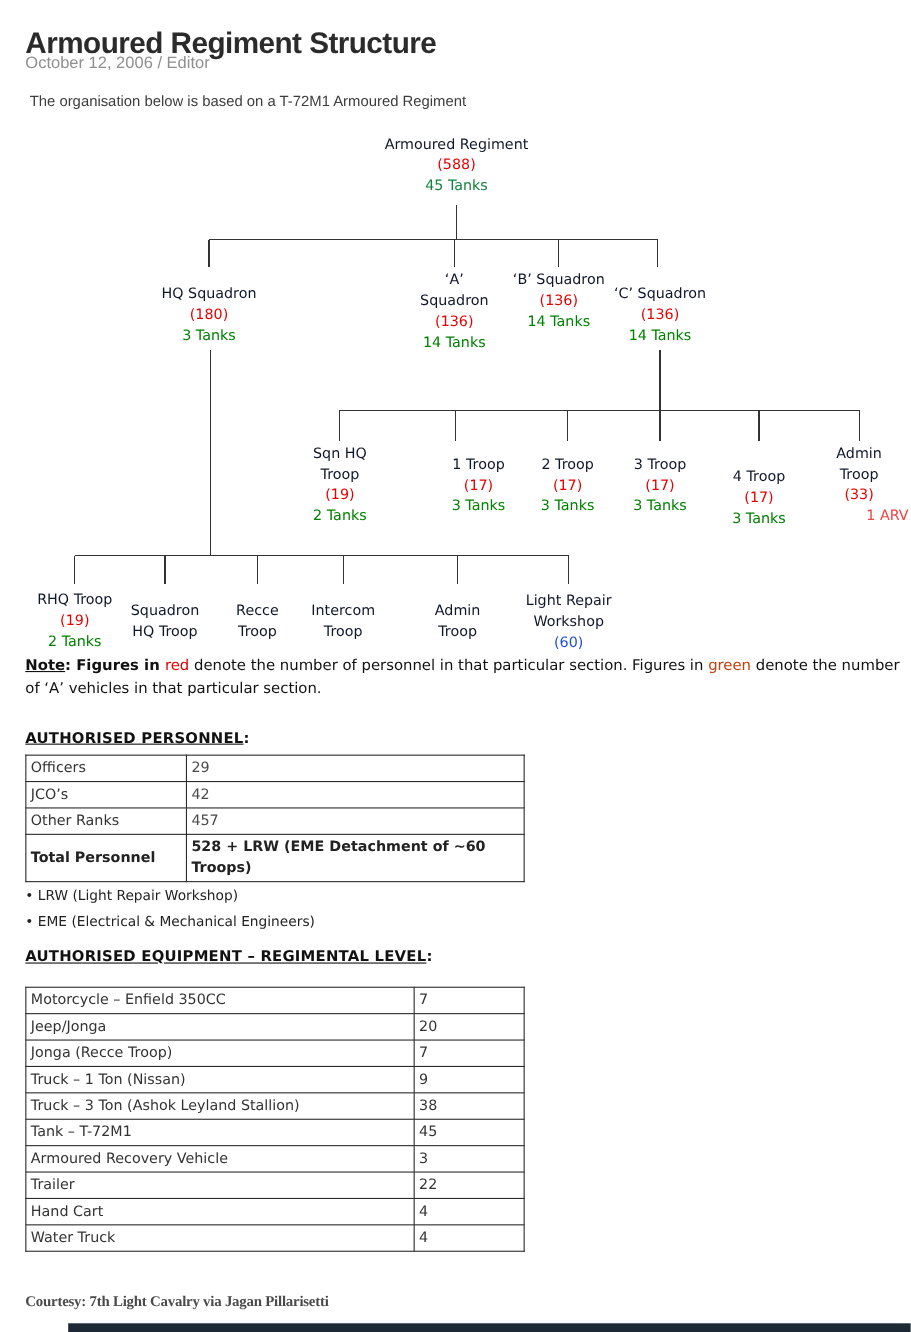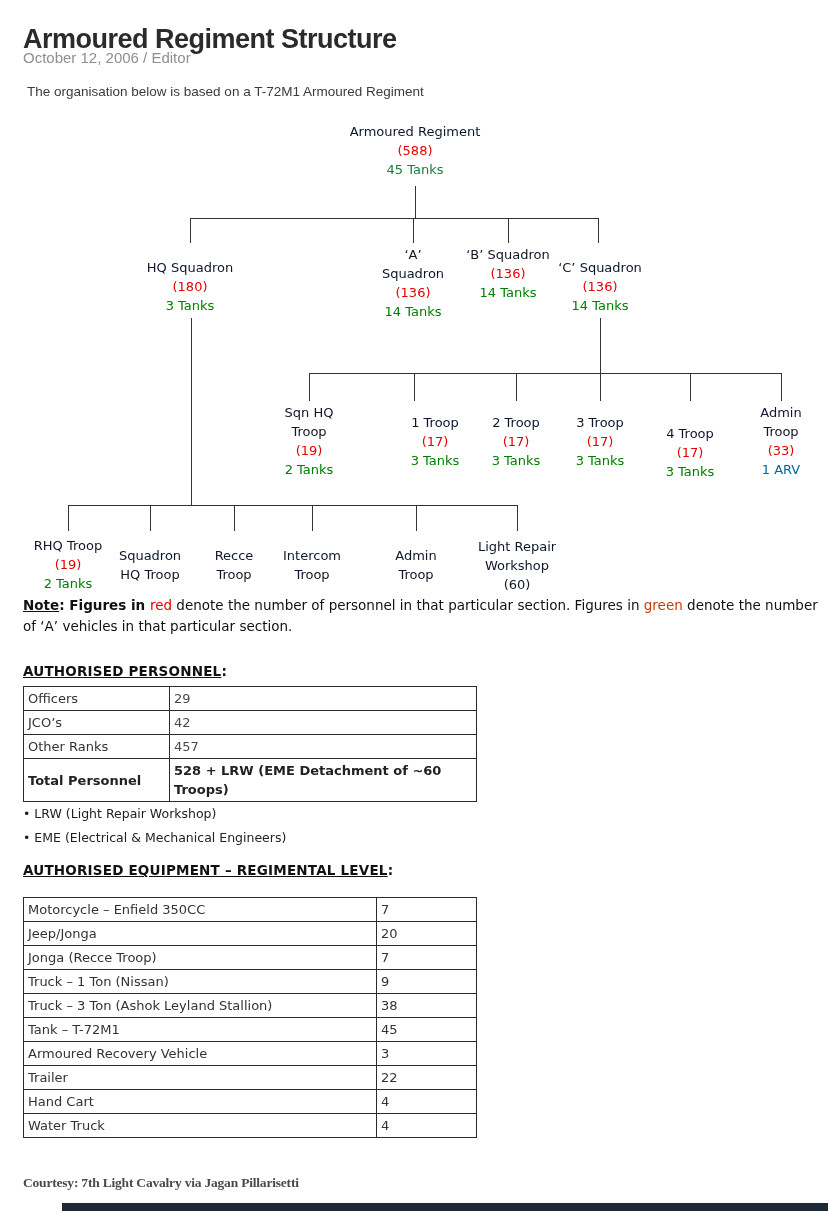--- a/index.html
+++ b/index.html
@@ -140,42 +140,42 @@
       <div class="nveh" style="color: rgb(0, 128, 0);">3 Tanks</div>
     </div>
     <div class="node" style="left: 645px; top: 298px; width: 90px; margin-top: 11px;">
       <div class="nname">4 Troop</div>
       <div class="npers" style="color: rgb(230, 0, 0);">(17)</div>
       <div class="nveh" style="color: rgb(0, 128, 0);">3 Tanks</div>
     </div>
     <div class="node" style="left: 736px; top: 288px; width: 90px;">
       <div class="nname">Admin<br>Troop</div>
       <div class="npers" style="color: rgb(230, 0, 0);">(33)</div>
-      <div class="nveh" style="color: #0369a1;">1 ARV</div>
+      <div class="nveh" style="color: #ef4444; text-align: right;">1 ARV</div>
     </div>
     <div class="node" style="left: 18px; top: 421px; width: 100px;">
       <div class="nname">RHQ Troop</div>
       <div class="npers" style="color: rgb(230, 0, 0);">(19)</div>
       <div class="nveh" style="color: rgb(0, 128, 0);">2 Tanks</div>
     </div>
     <div class="node" style="left: 100px; top: 431px; width: 100px;">
       <div class="nname">Squadron<br>HQ Troop</div>
     </div>
     <div class="node" style="left: 189px; top: 431px; width: 90px;">
       <div class="nname">Recce<br>Troop</div>
     </div>
     <div class="node" style="left: 262px; top: 431px; width: 100px;">
       <div class="nname">Intercom<br>Troop</div>
     </div>
     <div class="node" style="left: 371px; top: 431px; width: 90px;">
       <div class="nname">Admin<br>Troop</div>
     </div>
     <div class="node" style="left: 457px; top: 422px; width: 120px;">
       <div class="nname">Light Repair<br>Workshop</div>
-      <div class="npers" style="color: #0f172a;">(60)</div>
+      <div class="npers" style="color: #1d4ed8;">(60)</div>
     </div>
   </div>
 
 <p class="abs note" style="margin:0">
   <span class="nlabel">Note</span><span class="nbold">: Figures in </span><span class="red">red</span><span> denote the number of personnel in that particular section. Figures in </span><span class="green">green</span><span> denote the number of ‘A’ vehicles in that particular section.</span>
 </p>
 
 <div class="abs sec-heading" id="heading-personnel">
   <span class="hline">AUTHORISED PERSONNEL</span><span>:</span>
 </div>

